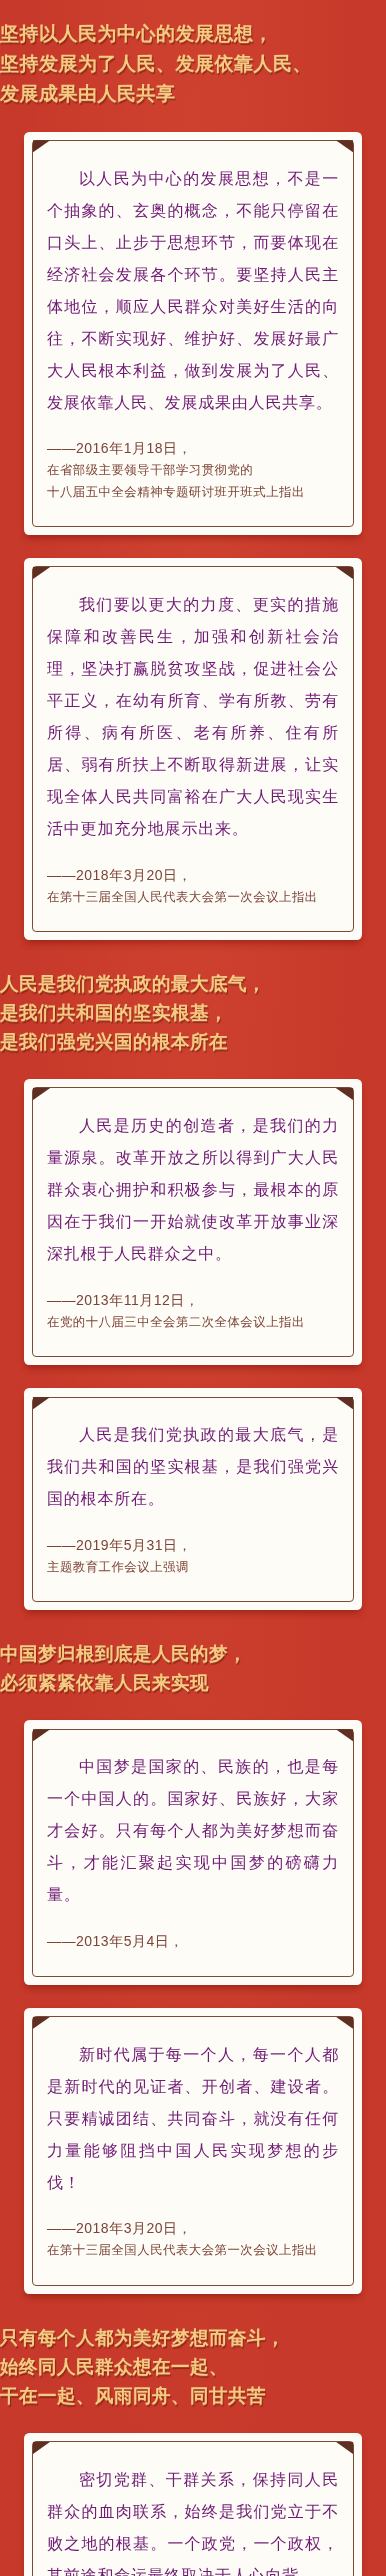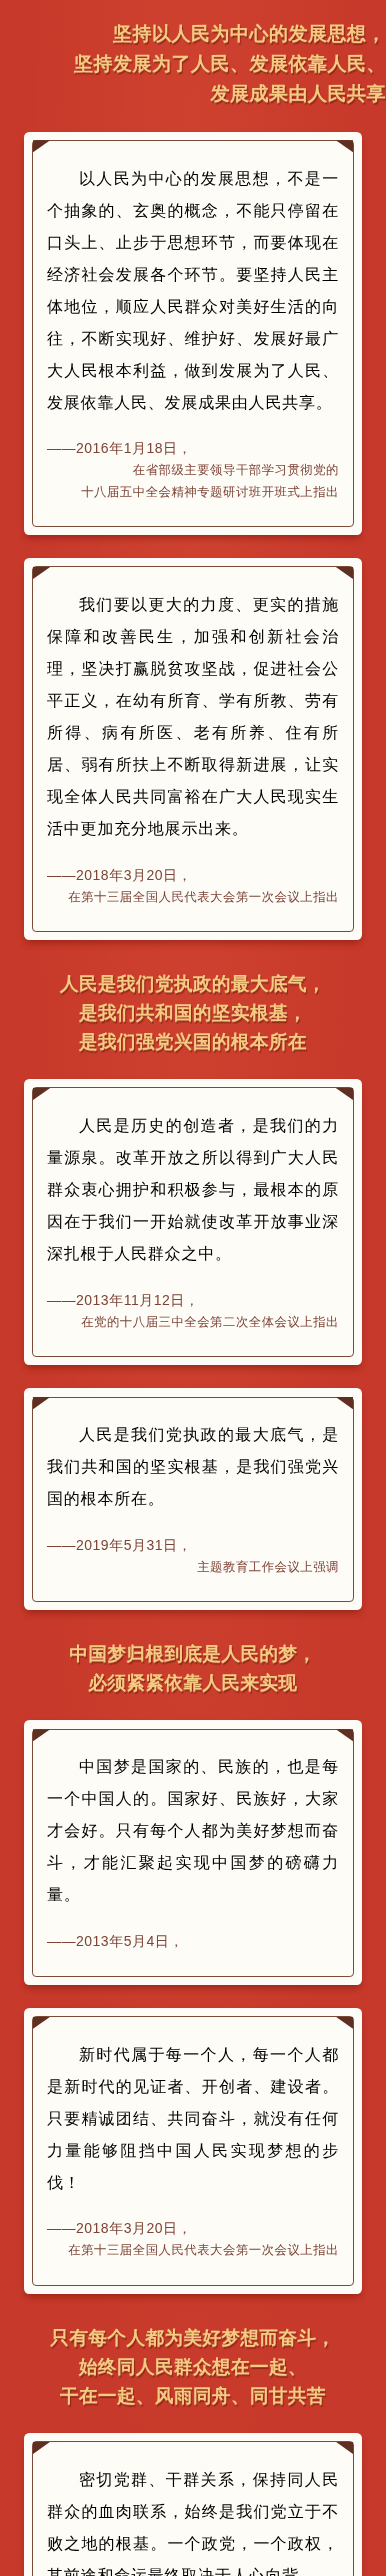--- a/index.html
+++ b/index.html
@@ -5,36 +5,36 @@
   html,body{margin:0;padding:0;background:#c7392a;}
   body{font-family:"Liberation Sans","DejaVu Sans",sans-serif;}
   .poster{position:relative;width:386px;min-height:3159px;margin:0 auto;
           background:#c7392a;
           background-image:radial-gradient(ellipse at 50% 12%,rgba(255,120,80,.14),rgba(0,0,0,0) 62%);
           overflow:hidden;padding-bottom:36px;box-sizing:border-box;}
   
   .poster::after{content:"";position:absolute;left:0;right:0;bottom:0;height:392px;pointer-events:none;
           background:repeating-linear-gradient(115deg,rgba(255,150,110,.10) 0 28px,rgba(0,0,0,0) 28px 64px);}
   .gold{color:#f5cb82;font-weight:700;text-shadow:1px 1.5px 1px rgba(100,18,4,.55),0 0.5px 0 rgba(255,235,190,.35);}
-  .hero{padding-top:18.5px;text-align:right;padding-left:16px;}
+  .hero{padding-top:18.5px;text-align:left;}
   .hero-line{font-size:19px;line-height:30px;letter-spacing:0.5px;}
-  .heading{margin-top:29px;text-align:center;}
+  .heading{margin-top:29px;text-align:left;}
   .heading-line{font-size:18.5px;line-height:29px;letter-spacing:0.5px;}
   .card{position:relative;margin:23px 24px 0 24px;background:#fdfcf7;border-radius:5.2px;
         padding:31px 23px 32px 23px;box-shadow:0 4.6px 7.2px -2.1px rgba(105,14,4,.45);z-index:1;}
   .frame{position:absolute;top:8.2px;left:8.2px;right:8.2px;bottom:8.2px;
          border:1px solid #7b4a38;border-radius:4.1px;pointer-events:none;}
   .tri{position:absolute;width:17.5px;height:12.4px;background:#5f2f22;top:-0.5px;}
   .tri-l{left:-0.5px;clip-path:polygon(0 0,100% 0,0 100%);}
   .tri-r{right:-0.5px;clip-path:polygon(0 0,100% 0,100% 100%);}
-  .quote{margin:0;font-size:16px;line-height:32px;letter-spacing:0.8px;color:#000000;
+  .quote{margin:0;font-size:16px;line-height:32px;letter-spacing:0.8px;color:#701a75;
          text-align:justify;text-indent:2em;}
   .attr{margin-top:17.5px;}
   .date{font-size:14px;line-height:24px;color:#7d4336;text-align:left;padding-right:6.2px;letter-spacing:0.5px;}
-  .venue{font-size:12.4px;line-height:21.6px;color:#7d4336;text-align:right;letter-spacing:0.5px;}
+  .venue{font-size:12.4px;line-height:21.6px;color:#7d4336;text-align:left;letter-spacing:0.5px;}
 </style>
 </head>
 <body>
 
 <div class="poster">
 
   <header class="hero">
     <div class="gold hero-line">坚持以人民为中心的发展思想，</div>
     <div class="gold hero-line">坚持发展为了人民、发展依靠人民、</div>
     <div class="gold hero-line">发展成果由人民共享</div>

